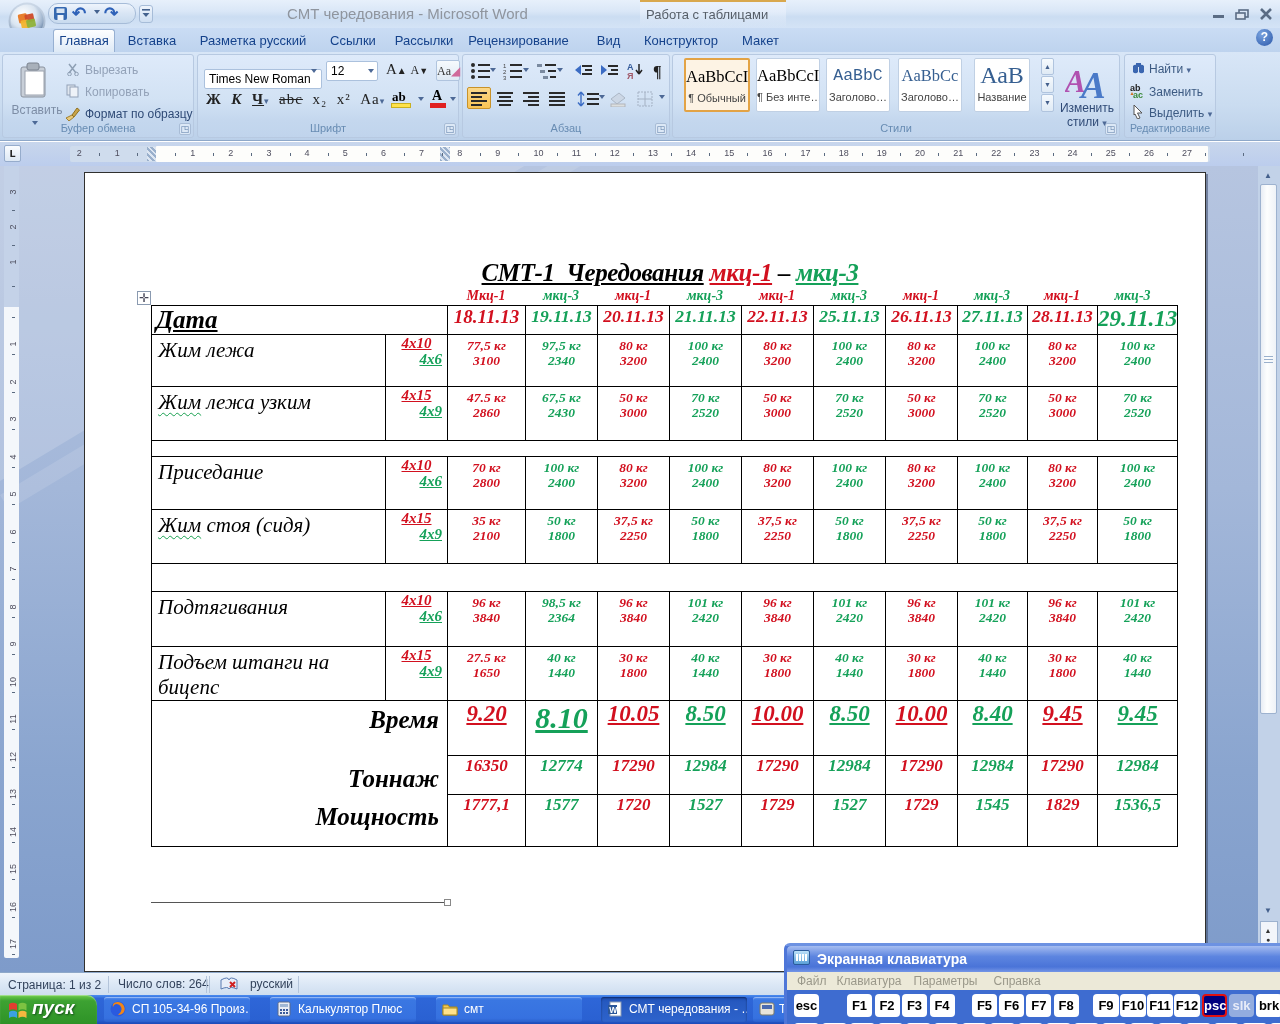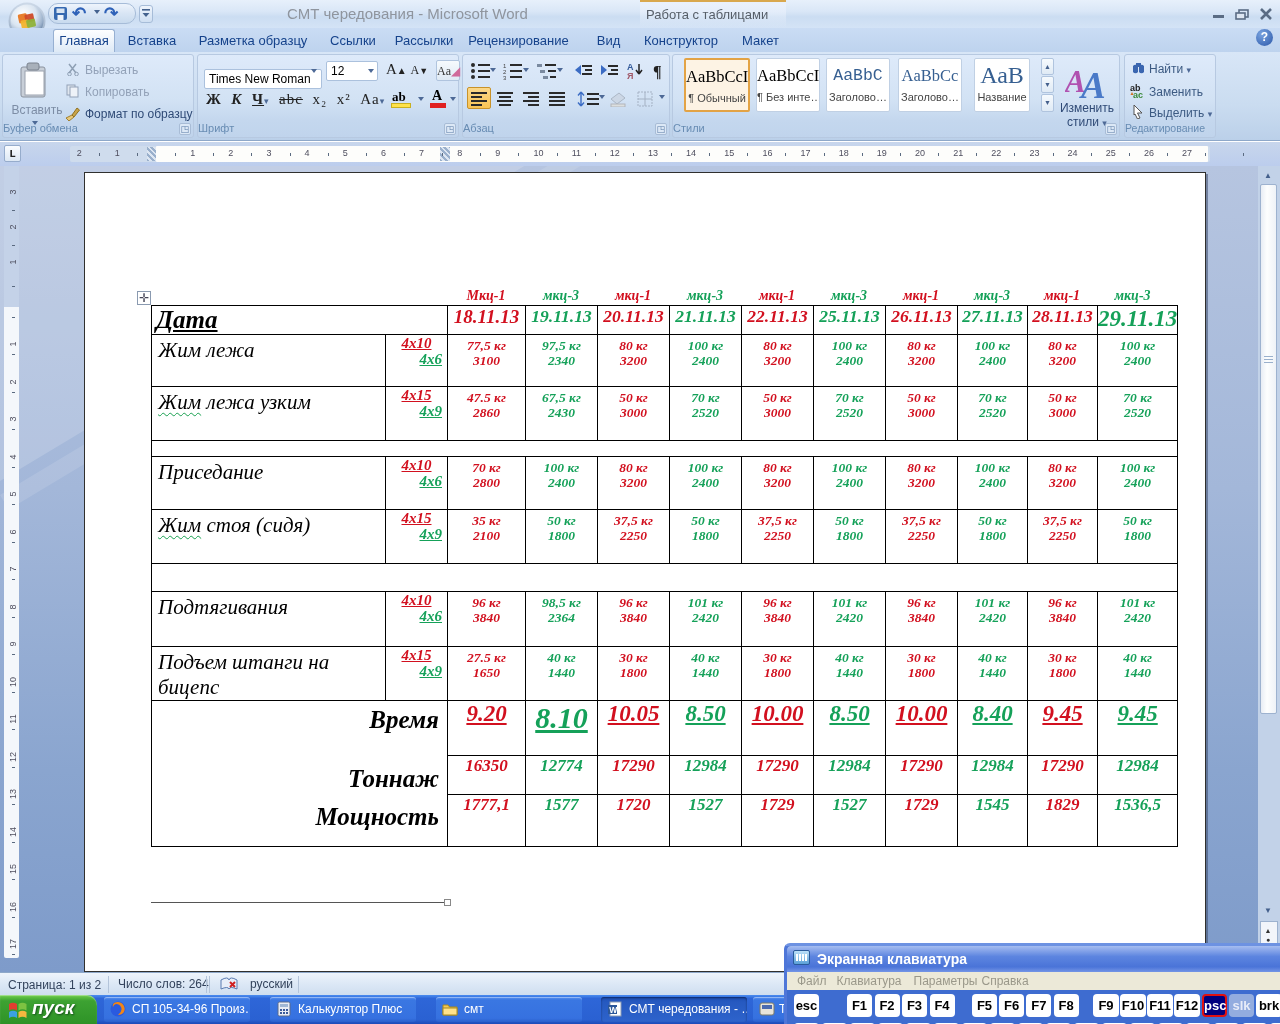--- a/index.html
+++ b/index.html
@@ -7,21 +7,21 @@
 .bi {font-weight:bold;font-style:italic}
 .i {font-style:italic}
 .u {text-decoration:underline}
 
 #titlebar {left:0;top:0;width:1280px;height:28px;background:linear-gradient(#e7f0fb,#dae7f7 40%,#cbddf2 60%,#d4e3f6)}
 #tabrow {left:0;top:28px;width:1280px;height:24px;background:linear-gradient(#cadcf4,#bed3ee)}
 #ribbon {left:0;top:52px;width:1280px;height:89px;background:linear-gradient(#d8e6f7,#cadcf0 60%,#bbd0e9);border-bottom:1px solid #8ea8c9}
 .tab {top:2px;height:22px;text-align:center;font-size:13px;line-height:22px;color:#15428b}
 .tab.act {background:linear-gradient(#fdfeff,#eef4fb 50%,#dde9f6);border:1px solid #97b0d2;border-bottom:none;border-radius:3px 3px 0 0;top:1px;height:23px}
 .grp {position:absolute;top:2px;height:84px;border:1px solid #b7c9e1;border-radius:3px;background:linear-gradient(#deeafa,#d2e2f4 55%,#c4d7ee 80%,#c0d4ec)}
-.glabel {position:absolute;bottom:1px;left:0;right:0;font-size:11px;color:#688cb3;height:15px;line-height:14px}
+.glabel {position:absolute;bottom:1px;left:0;right:0;text-align:center;font-size:11px;color:#688cb3;height:15px;line-height:14px}
 .glaunch {position:absolute;bottom:2px;right:2px;width:12px;height:12px;border:1px solid #a8bcd6;border-radius:2px;color:#5a7ba5;font-size:9px;line-height:10px;text-align:center;background:#dce8f6}
 .rbtn {position:absolute;font-size:12px;color:#3c5a82}
 .combo {position:absolute;height:20px;background:#fff;border:1px solid #abc1dd;border-radius:2px;font-size:12px;color:#000;line-height:18px;padding-left:4px}
 .carr {position:absolute;width:0;height:0;border-left:3px solid transparent;border-right:3px solid transparent;border-top:4px solid #4d6996}
 .sbt {position:absolute;height:22px;border:1px solid #b0c4de;border-radius:2px;background:linear-gradient(#f6fafd,#dfeaf5);text-align:center}
 .scard {top:3px;height:54px;background:#fff;border:1px solid #c0d0e4;border-radius:2px;text-align:center;padding-top:1px}
 .scard.sel {border:2px solid #e3a345;background:#fdf3e4}
 
 #rulerrow {left:0;top:142px;width:1280px;height:24px;background:linear-gradient(#c8d6ec,#bccded)}
 #hruler {left:70px;top:4px;width:1140px;height:16px;background:#cfdced;border-radius:2px}
@@ -107,21 +107,21 @@
   <svg class="abs" style="left:1208px;top:8px" width="70" height="12">
     <rect x="5" y="7" width="11" height="3" fill="#5a6c84"></rect>
     <rect x="31" y="2" width="9" height="7" fill="none" stroke="#5a6c84" stroke-width="1.6"></rect>
     <rect x="28" y="5" width="9" height="6" fill="#dde6f2" stroke="#5a6c84" stroke-width="1.6"></rect>
     <path d="M53 1 l10 10 M63 1 l-10 10" stroke="#5a6c84" stroke-width="2.6"></path>
   </svg>
 </div>
 <div class="abs" id="tabrow">
   <div class="abs tab act" style="left:53px;width:62px">Главная</div>
     <div class="abs tab" style="left:124px;width:56px">Вставка</div>
-    <div class="abs tab" style="left:192px;width:122px">Разметка образцу</div>
+    <div class="abs tab" style="left:192px;width:122px">Разметка русский</div>
     <div class="abs tab" style="left:324px;width:58px">Ссылки</div>
     <div class="abs tab" style="left:390px;width:68px">Рассылки</div>
     <div class="abs tab" style="left:467px;width:103px">Рецензирование</div>
     <div class="abs tab" style="left:585px;width:47px">Вид</div>
     <div class="abs tab" style="left:638px;width:86px">Конструктор</div>
     <div class="abs tab" style="left:735px;width:51px">Макет</div>
   <div class="abs" style="left:1256px;top:1px;width:17px;height:17px;border-radius:50%;background:radial-gradient(circle at 35% 30%,#7aa4e0,#2a56a8);color:#fff;font-size:12px;font-weight:bold;text-align:center;line-height:17px">?</div>
 </div>
 <div class="abs" id="ribbon">
 
@@ -446,20 +446,23 @@
 
     <div class="abs" style="left:0;top:2px;width:20px;height:15px;text-align:center;color:#44608c;font-size:8px;line-height:15px">▲</div>
     <div class="abs" style="left:2px;top:18px;width:17px;height:530px;background:linear-gradient(90deg,#e8edf4,#fdfefe 40%,#eef2f7);border:1px solid #9db2cf;border-radius:2px"></div>
     <div class="abs" style="left:6px;top:190px;width:9px;height:1px;background:#9ab0cc;box-shadow:0 3px 0 #9ab0cc,0 6px 0 #9ab0cc"></div>
     <div class="abs" style="left:0;top:737px;width:20px;height:15px;text-align:center;color:#44608c;font-size:8px;line-height:15px">▼</div>
     <div class="abs" style="left:2px;top:755px;width:18px;height:50px;background:#f2f5fa;border:1px solid #9db2cf"></div>
     <div class="abs" style="left:4px;top:760px;width:12px;height:30px;color:#333;font-size:7px;text-align:center;line-height:9px">▲<br>●<br>▼</div>
   </div>
 
   <div class="abs" id="content" style="left:0;top:-166px;width:1280px;height:1190px">
+    <div class="abs doc bi" style="left:400px;top:259px;width:540px;font-size:25px;letter-spacing:-0.4px;text-align:center;white-space:nowrap">
+      <span class="u">СМТ-1&nbsp;&nbsp;Чередования</span> <span class="u" style="color:#d2101f">мкц-1</span> <span>–</span> <span class="u" style="color:#15a159">мкц-3</span>
+    </div>
 
     <div class="abs" style="left:137px;top:291px;width:14px;height:14px;background:#fff;border:1px solid #8a9ab0;color:#445;font-size:12px;line-height:13px;text-align:center">✛</div>
     <div class="abs doc bi" style="left:450.0px;top:288px;width:72px;text-align:center;font-size:14px;color:#d2101f">Мкц-1</div>
 <div class="abs doc bi" style="left:525.0px;top:288px;width:72px;text-align:center;font-size:14px;color:#15a159">мкц-3</div>
 <div class="abs doc bi" style="left:597.0px;top:288px;width:72px;text-align:center;font-size:14px;color:#d2101f">мкц-1</div>
 <div class="abs doc bi" style="left:669.0px;top:288px;width:72px;text-align:center;font-size:14px;color:#15a159">мкц-3</div>
 <div class="abs doc bi" style="left:741.0px;top:288px;width:72px;text-align:center;font-size:14px;color:#d2101f">мкц-1</div>
 <div class="abs doc bi" style="left:813.0px;top:288px;width:72px;text-align:center;font-size:14px;color:#15a159">мкц-3</div>
 <div class="abs doc bi" style="left:885.0px;top:288px;width:72px;text-align:center;font-size:14px;color:#d2101f">мкц-1</div>
 <div class="abs doc bi" style="left:956.0px;top:288px;width:72px;text-align:center;font-size:14px;color:#15a159">мкц-3</div>
@@ -854,21 +857,21 @@
 </div>
 
 <div class="abs" id="kbwin">
   <div id="kbtitle">
     <div class="abs" style="left:6px;top:4px;width:17px;height:15px;background:linear-gradient(#bce0f8,#5aa0d8);border:1px solid #2a5a9a;border-radius:2px">
       <div class="abs" style="left:2px;top:3px;width:11px;height:7px;background:repeating-linear-gradient(90deg,#fff 0 2px,transparent 2px 3px)"></div>
     </div>
     <span style="margin-left:30px">Экранная клавиатура</span>
   </div>
   <div id="kbmenu">
-    <span style="margin-left:10px">Файл</span><span style="margin-left:10px">Клавиатура</span><span style="margin-left:12px">Параметры</span><span style="margin-left:4px">Справка</span>
+    <span style="margin-left:10px">Файл</span><span style="margin-left:10px">Клавиатура</span><span style="margin-left:12px">Параметры</span><span style="margin-left:16px">Справка</span>
   </div>
   <div class="kbk wh" style="left:7px;width:25px">esc</div>
     <div class="kbk wh" style="left:60.0px;width:25px">F1</div>
     <div class="kbk wh" style="left:87.5px;width:25px">F2</div>
     <div class="kbk wh" style="left:115.0px;width:25px">F3</div>
     <div class="kbk wh" style="left:142.5px;width:25px">F4</div>
     <div class="kbk wh" style="left:185.0px;width:25px">F5</div>
     <div class="kbk wh" style="left:212.20000000000005px;width:25px">F6</div>
     <div class="kbk wh" style="left:239.39999999999998px;width:25px">F7</div>
     <div class="kbk wh" style="left:266.5999999999999px;width:25px">F8</div>

